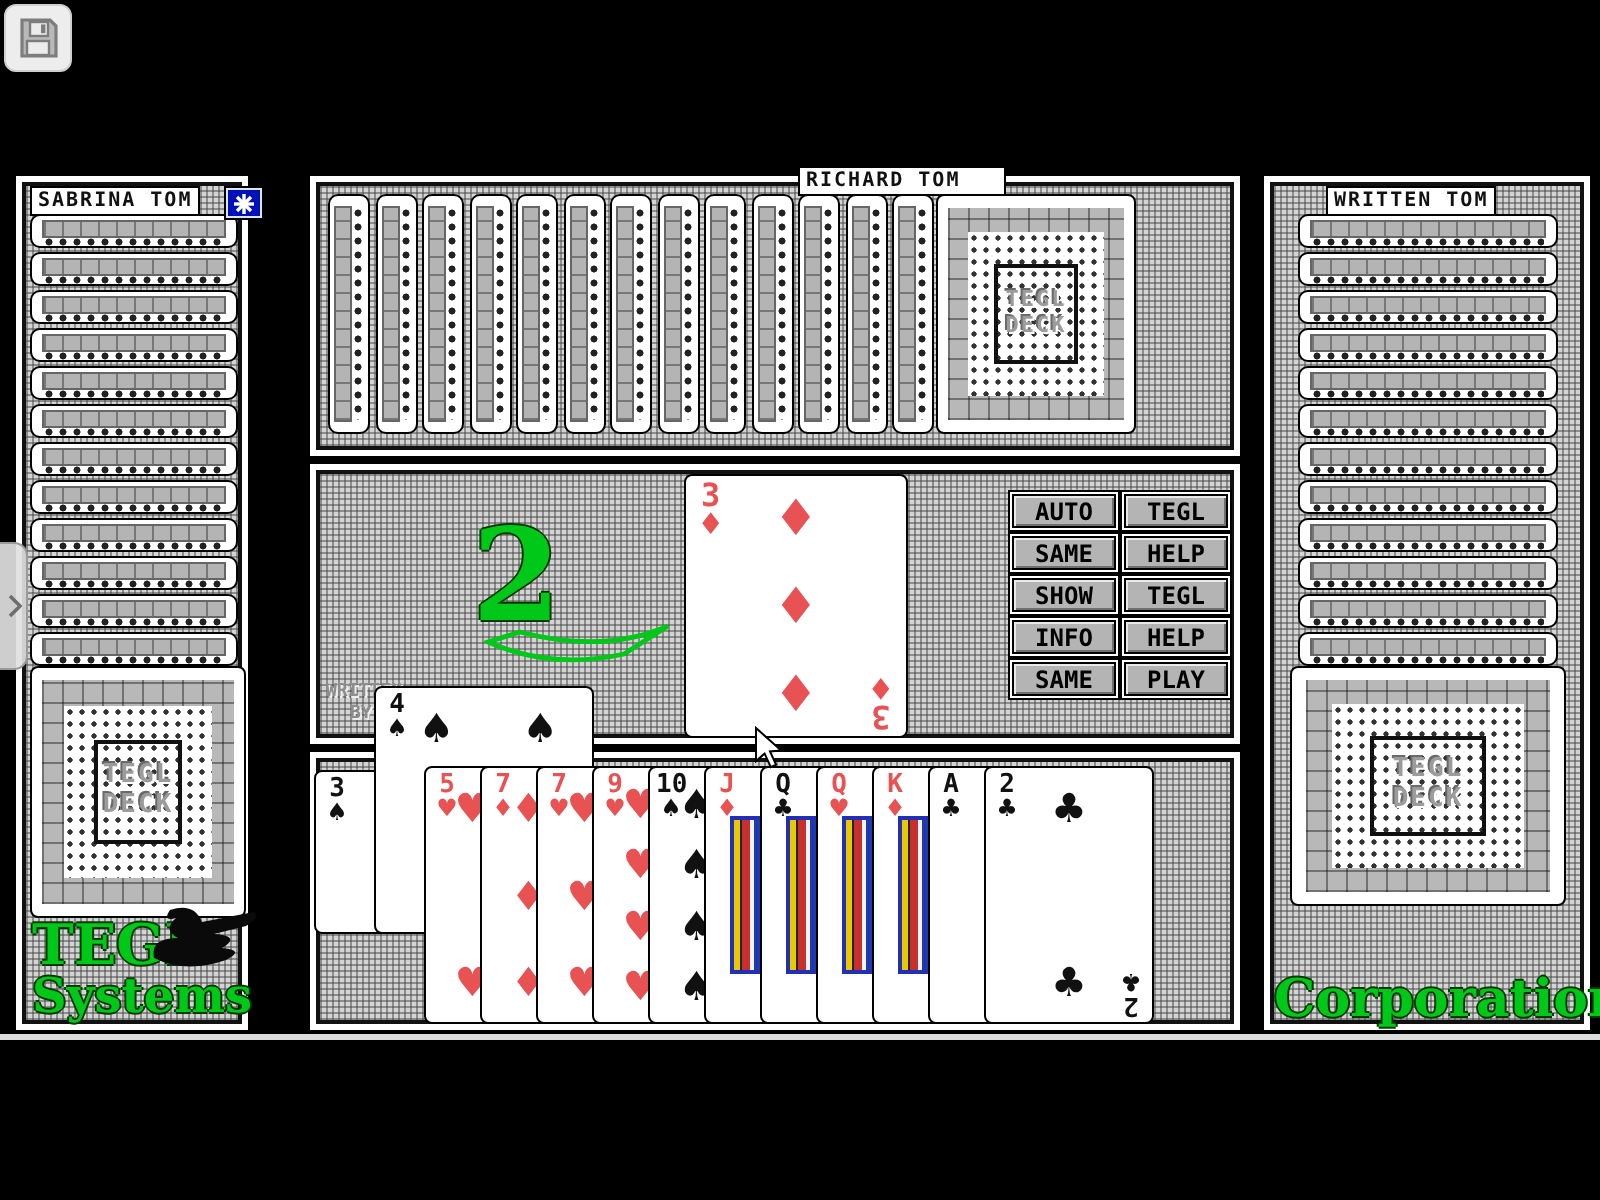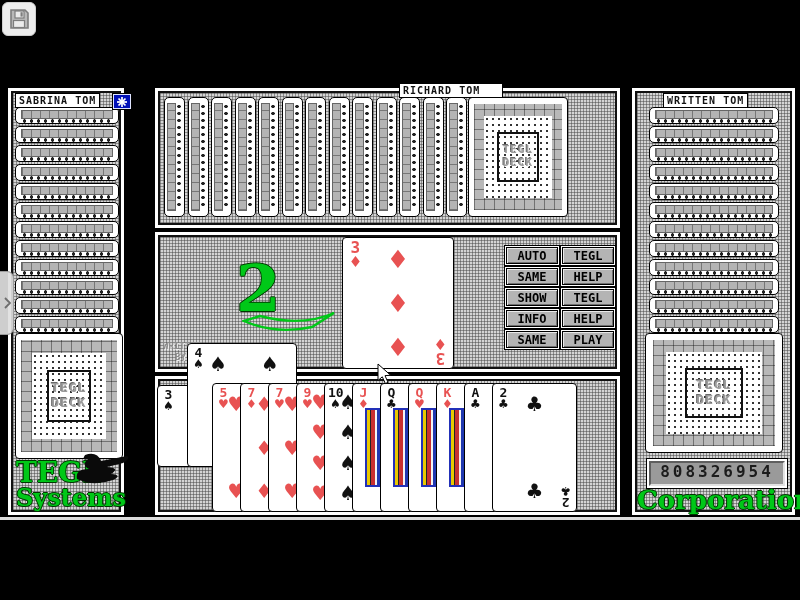--- a/index.html
+++ b/index.html
@@ -291,21 +291,20 @@
         </div>
       <div class="deck" style="left:8px;top:240px;width:138px;height:120px;">
         <div class="frame"></div>
           <div class="dotfield"></div>
           <div class="innerrect"></div>
         <div class="dlabel">
             <span>TEGL</span>
             <span>DECK</span>
           </div>
       </div>
-      <div id="badge" style="left:12px;top:368px;width:132px;height:21px;">808326954</div>
       <div class="greentext" style="position:absolute;left:0;top:392px;width:100%;text-align:center;font-size:26px;">Corporation</div>
     </div>
   </div>
 
   <div class="pframe" style="left:155px;top:232px;width:465px;height:140px;">
     <div class="pinner checker">
       <div class="greentext" style="position:absolute;left:76px;top:14px;font-size:64px;">2</div>
       <svg style="position:absolute;left:82px;top:66px;" width="96" height="30" viewBox="0 0 96 30">
         <path d="M2 18 Q34 32 70 24 L92 10 Q60 24 18 13 Z" fill="none" stroke="#00c818" stroke-width="2.4"></path>
       </svg>

